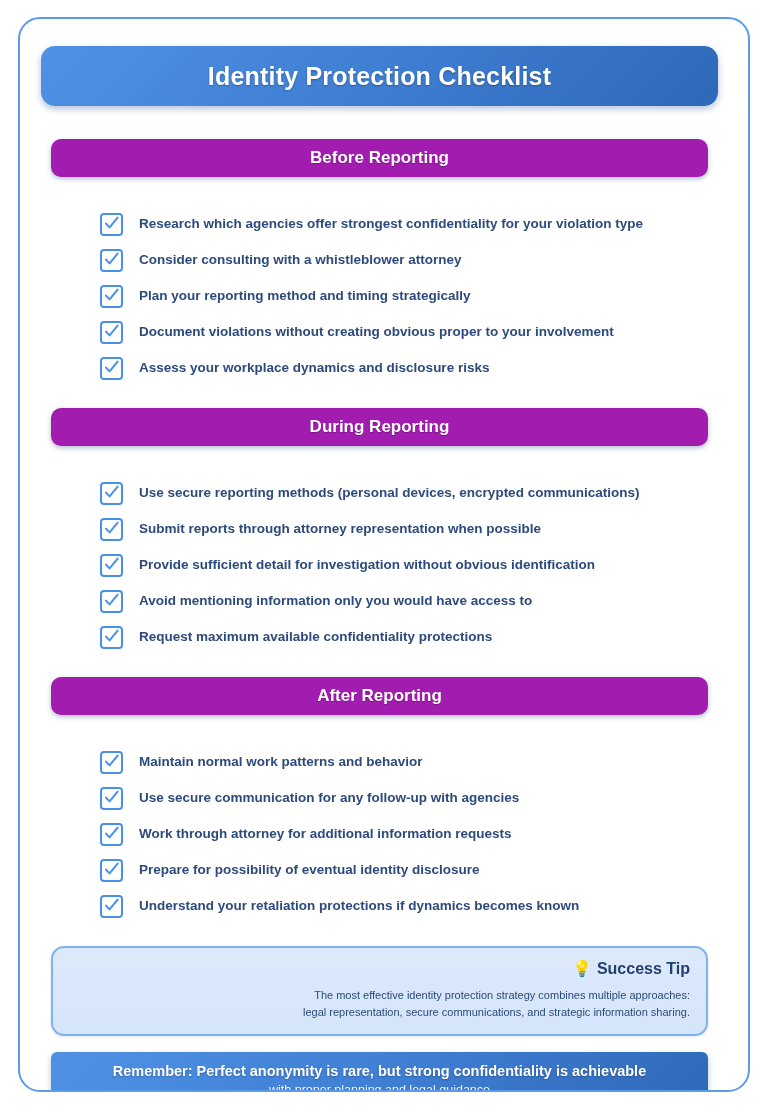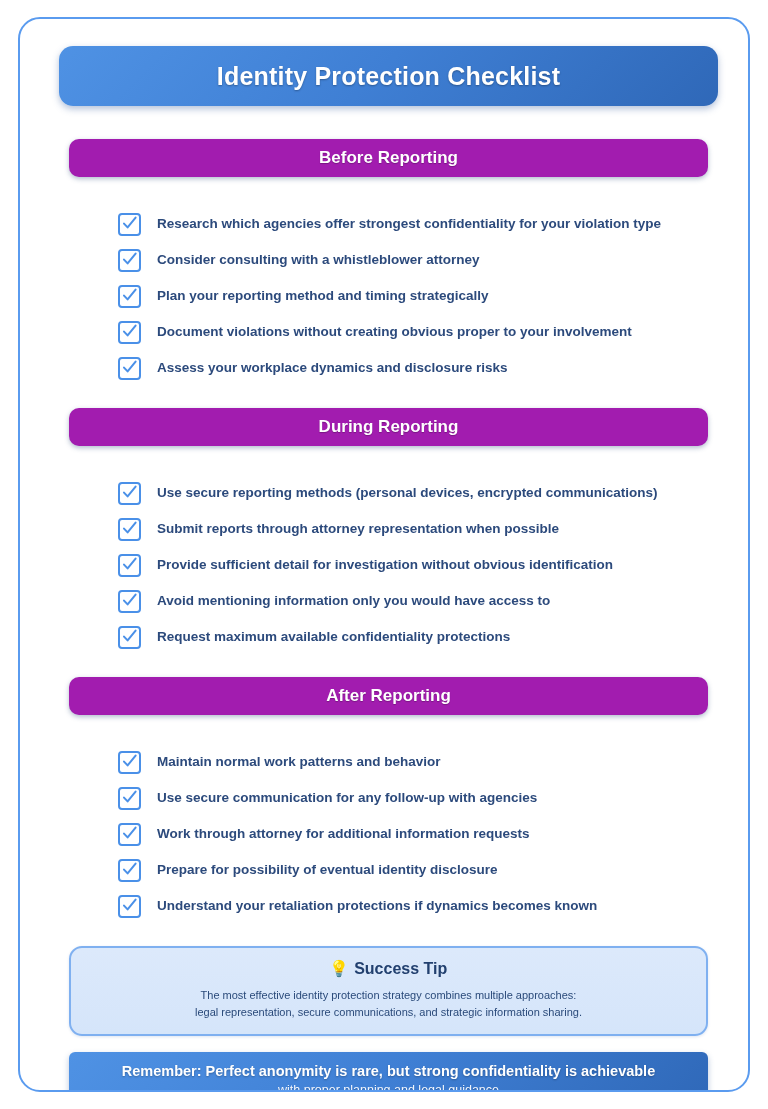--- a/index.html
+++ b/index.html
@@ -34,21 +34,21 @@
     background: #ffffff;
     overflow: hidden;
   }
 
   .inner {
     position: absolute;
     left: 0;
     top: 0;
     right: 0;
     bottom: 0;
-    padding: 27px 30px 18px 39px;
+    padding: 27px 30px 18px 21px;
     box-sizing: border-box;
   }
 
   
   .title-banner {
     height: 60px;
     border-radius: 14px;
     background: linear-gradient(135deg, #4f92e4 0%, #3f7fd4 48%, #2f68b8 100%);
     box-shadow: 0 3px 7px rgba(40, 80, 150, 0.35);
     display: flex;
@@ -124,21 +124,21 @@
     white-space: nowrap;
   }
 
   
   .tip-box {
     margin: 6px 10px 16px 10px;
     border: 2px solid #7fb0f0;
     border-radius: 13px;
     background: linear-gradient(180deg, #dce9fb 0%, #d5e5fa 100%);
     padding: 11px 16px 13px 16px;
-    text-align: center;
+    text-align: right;
     box-shadow: 0 1px 3px rgba(70, 110, 175, 0.18);
   }
   .tip-title {
     color: #22406f;
     font-size: 16px;
     font-weight: bold;
     margin-bottom: 9px;
   }
   .tip-title .bulb { font-weight: normal; }
   .tip-line {

